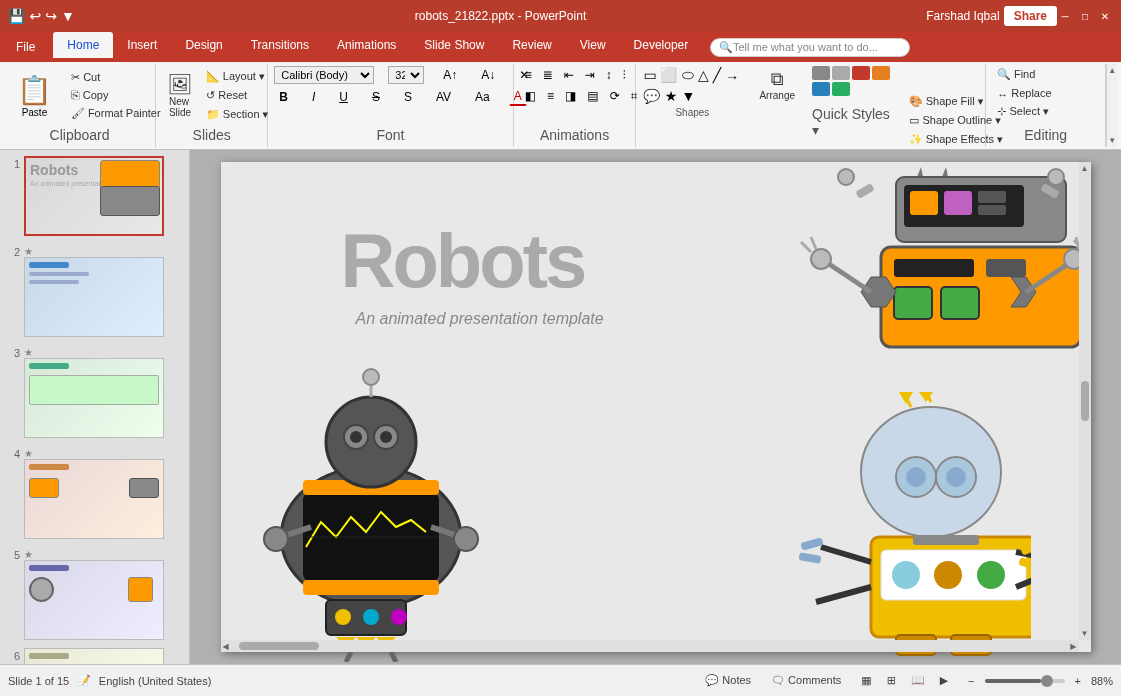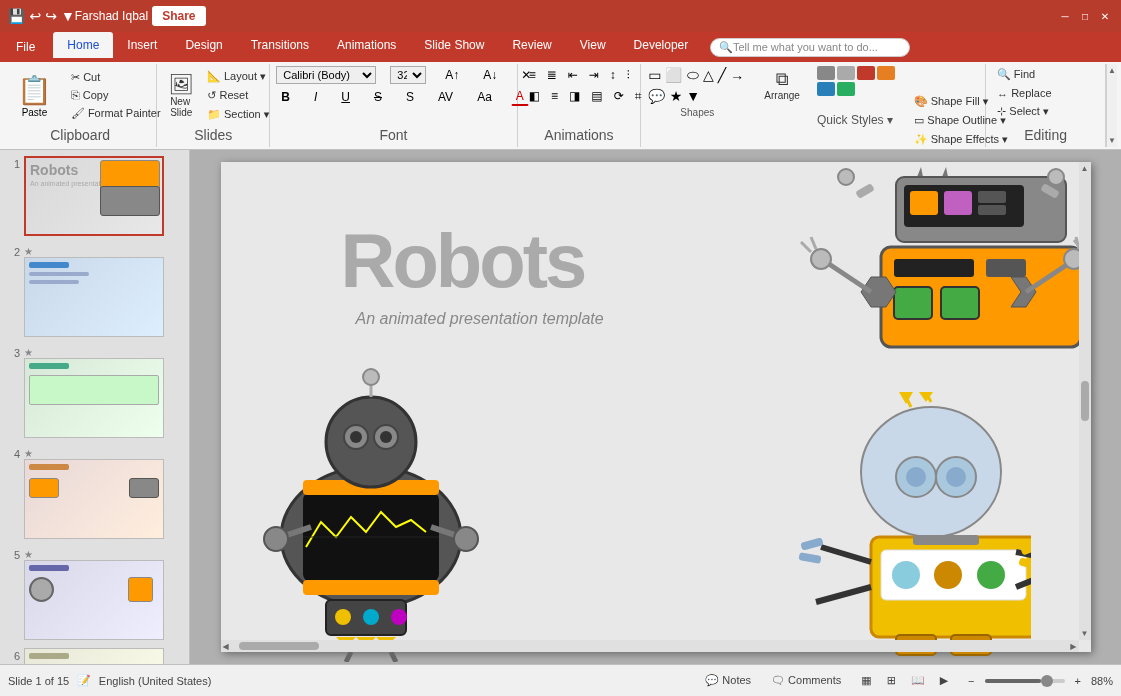--- a/index.html
+++ b/index.html
@@ -244,20 +244,21 @@
 </head>
 <body>
 
 <div id="title-bar">
   <div class="quick-access">
     <span title="Save">💾</span>
     <span title="Undo">↩</span>
     <span title="Redo">↪</span>
     <span title="Customize">▼</span>
   </div>
+  <div id="title-text">robots_21822.pptx - PowerPoint</div>
   <div class="user-area">
     <span>Farshad Iqbal</span>
     <button class="share-btn">Share</button>
   </div>
   <div class="window-controls">
     <div class="win-btn">─</div>
     <div class="win-btn">□</div>
     <div class="win-btn">✕</div>
   </div>
 </div>
@@ -388,21 +389,21 @@
 
       <div style="display:flex;flex-direction:column;">
         <div style="display:flex;flex-wrap:wrap;gap:2px;width:80px;">
           <div style="width:18px;height:14px;background:#888;border-radius:2px;cursor:pointer;"></div>
           <div style="width:18px;height:14px;background:#aaa;border-radius:2px;cursor:pointer;"></div>
           <div style="width:18px;height:14px;background:#c0392b;border-radius:2px;cursor:pointer;"></div>
           <div style="width:18px;height:14px;background:#e67e22;border-radius:2px;cursor:pointer;"></div>
           <div style="width:18px;height:14px;background:#2980b9;border-radius:2px;cursor:pointer;"></div>
           <div style="width:18px;height:14px;background:#27ae60;border-radius:2px;cursor:pointer;"></div>
         </div>
-        <div style="font-size:12px;color:#555;margin-top:17px;">Quick Styles ▾</div>
+        <div style="font-size:14px;color:#555;margin-top:10px;">Quick Styles ▾</div>
       </div>
       <div class="sep"></div>
 
       <div style="display:flex;flex-direction:column;gap:2px;justify-content:center;height:60px;margin-top:24px;">
         <div class="ribbon-btn-small">🎨 Shape Fill ▾</div>
         <div class="ribbon-btn-small">▭ Shape Outline ▾</div>
         <div class="ribbon-btn-small">✨ Shape Effects ▾</div>
       </div>
     </div>
     <div class="ribbon-group-label">Drawing</div>

